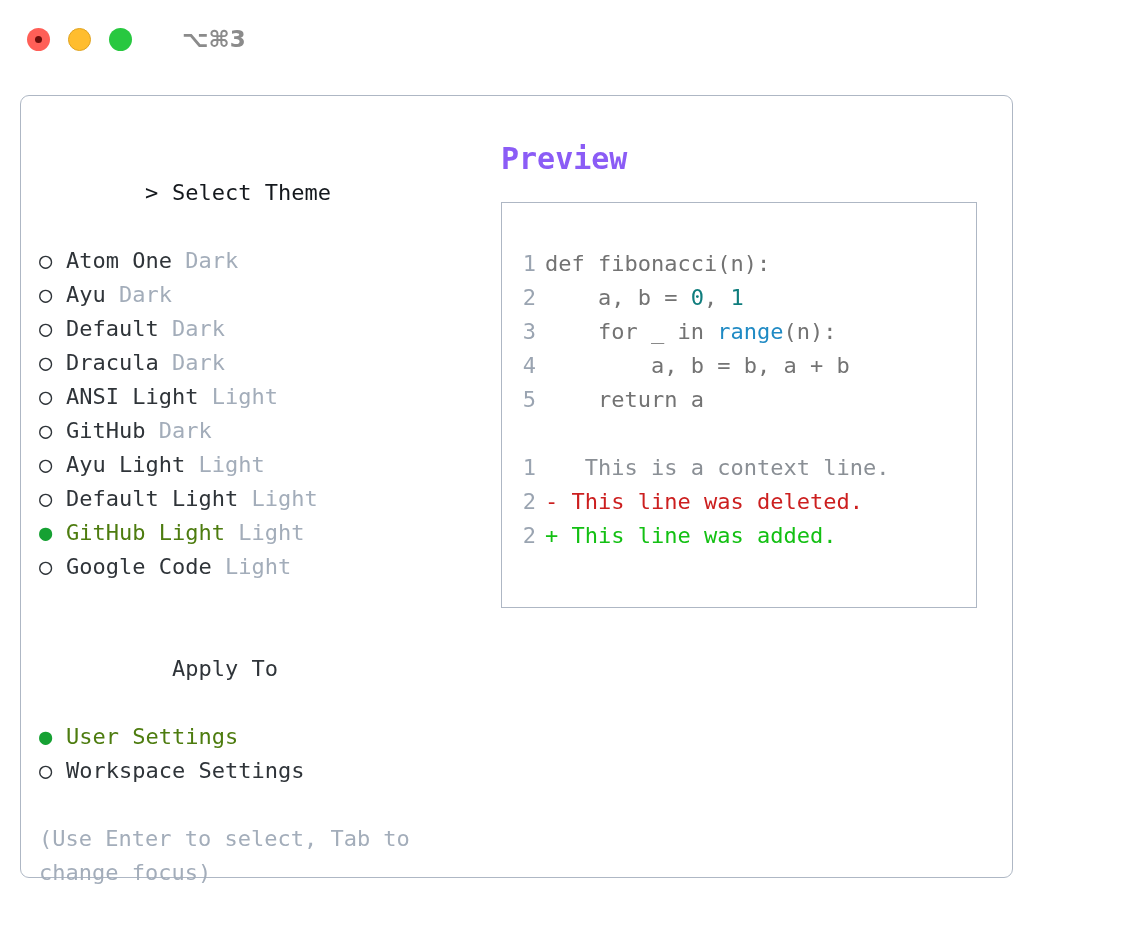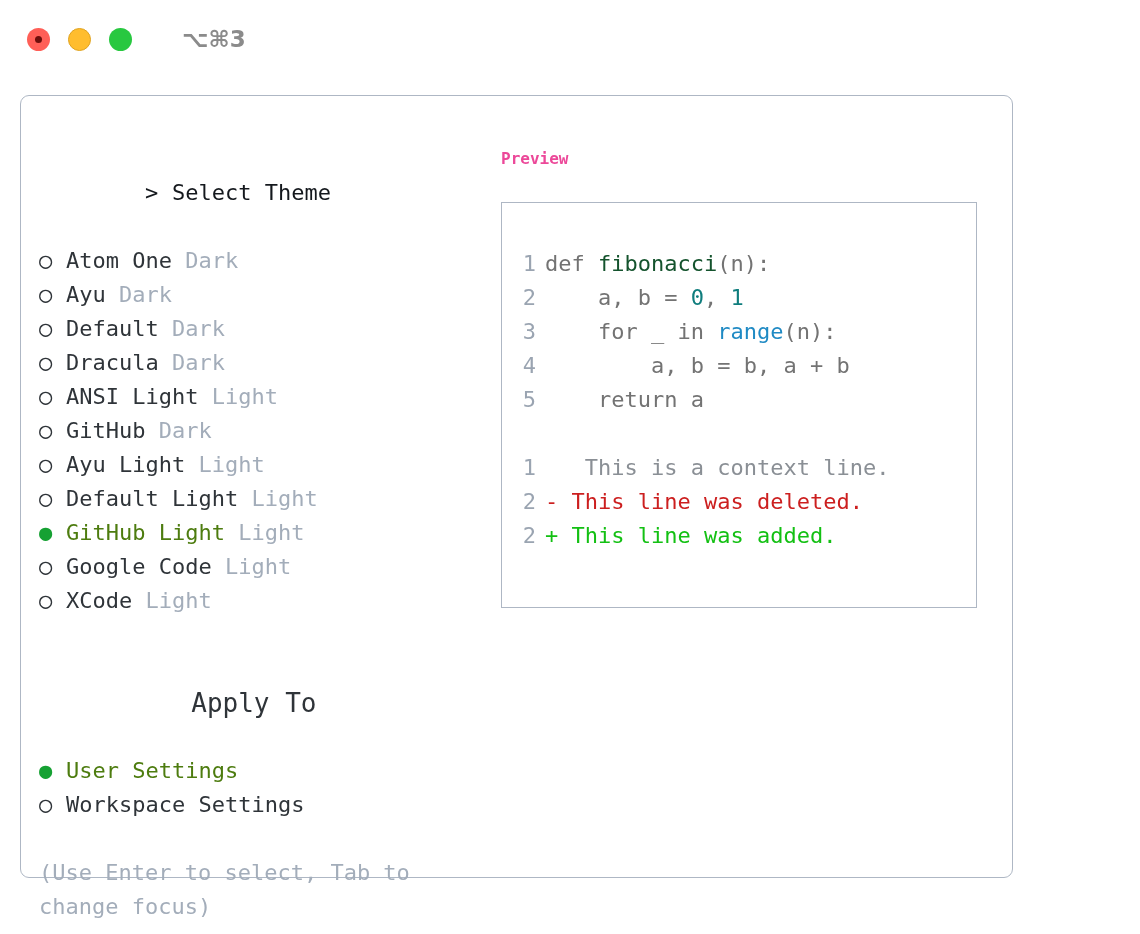--- a/index.html
+++ b/index.html
@@ -107,21 +107,21 @@
     display: inline-block;
     width: 27px;
     color: #2f3439;
   }
   .bullet.on  { color: #16a133; }
   .opt-row.selected .opt-label { color: #4d7c0f; }
   .opt-label { color: #2f3439; }
   .opt-tag { color: #a3adba; }
 
   .subhead {
-    font-size: 26px;
+    font-size: 22px;
     line-height: 34px;
     color: #2f3439;
     white-space: pre;
   }
   .subhead .marker { display: inline-block; width: 27px; }
 
   .spacer-row { height: 34px; }
 
   .hint {
     margin-top: 34px;
@@ -132,23 +132,23 @@
   }
 
   
   .right-col {
     position: absolute;
     left: 480px;
     top: 46px;
     width: 490px;
   }
   .preview-title {
-    font-size: 16px;
+    font-size: 30px;
     font-weight: bold;
-    color: #ec4899;
+    color: #8b5cf6;
     line-height: 34px;
   }
   .code-box {
     margin-top: 26px;
     width: 476px;
     height: 406px;
     border: 1.5px solid #aeb7c4;
     box-sizing: border-box;
     background: #ffffff;
     padding: 44px 0 0 12px;
@@ -159,21 +159,21 @@
     white-space: pre;
     color: #2f3439;
   }
   .lineno {
     display: inline-block;
     width: 22px;
     text-align: right;
     color: #9aa4b1;
     margin-right: 9px;
   }
-  .tok-fn   { color: #14532d; }
+  .tok-fn   { color: #737373; }
   .tok-num  { color: #0f7d7d; }
   .tok-call { color: #1f8ac4; }
   .tok-plain{ color: #737373; }
 
   .diff-gap { height: 34px; }
   .diff-ctx { color: #8a8f95; }
   .diff-del { color: #cc1f1f; }
   .diff-add { color: #13c013; }
 </style>
 </head>
@@ -202,21 +202,20 @@
           <div class="opt-row"><span class="bullet">○</span><span class="opt-label">Atom One</span><span class="opt-tag"> Dark</span></div>
           <div class="opt-row"><span class="bullet">○</span><span class="opt-label">Ayu</span><span class="opt-tag"> Dark</span></div>
           <div class="opt-row"><span class="bullet">○</span><span class="opt-label">Default</span><span class="opt-tag"> Dark</span></div>
           <div class="opt-row"><span class="bullet">○</span><span class="opt-label">Dracula</span><span class="opt-tag"> Dark</span></div>
           <div class="opt-row"><span class="bullet">○</span><span class="opt-label">ANSI Light</span><span class="opt-tag"> Light</span></div>
           <div class="opt-row"><span class="bullet">○</span><span class="opt-label">GitHub</span><span class="opt-tag"> Dark</span></div>
           <div class="opt-row"><span class="bullet">○</span><span class="opt-label">Ayu Light</span><span class="opt-tag"> Light</span></div>
           <div class="opt-row"><span class="bullet">○</span><span class="opt-label">Default Light</span><span class="opt-tag"> Light</span></div>
           <div class="opt-row selected"><span class="bullet on">●</span><span class="opt-label">GitHub Light</span><span class="opt-tag"> Light</span></div>
           <div class="opt-row"><span class="bullet">○</span><span class="opt-label">Google Code</span><span class="opt-tag"> Light</span></div>
-          <div class="opt-row"><span class="bullet">○</span><span class="opt-label">XCode</span><span class="opt-tag"> Light</span></div>
         </div>
 
       <div class="spacer-row"></div>
 
       <div class="subhead">
         <span class="marker"></span><span>Apply To</span>
       </div>
 
       <div id="apply-list">
           <div class="opt-row selected"><span class="bullet on">●</span><span class="opt-label">User Settings</span></div>

